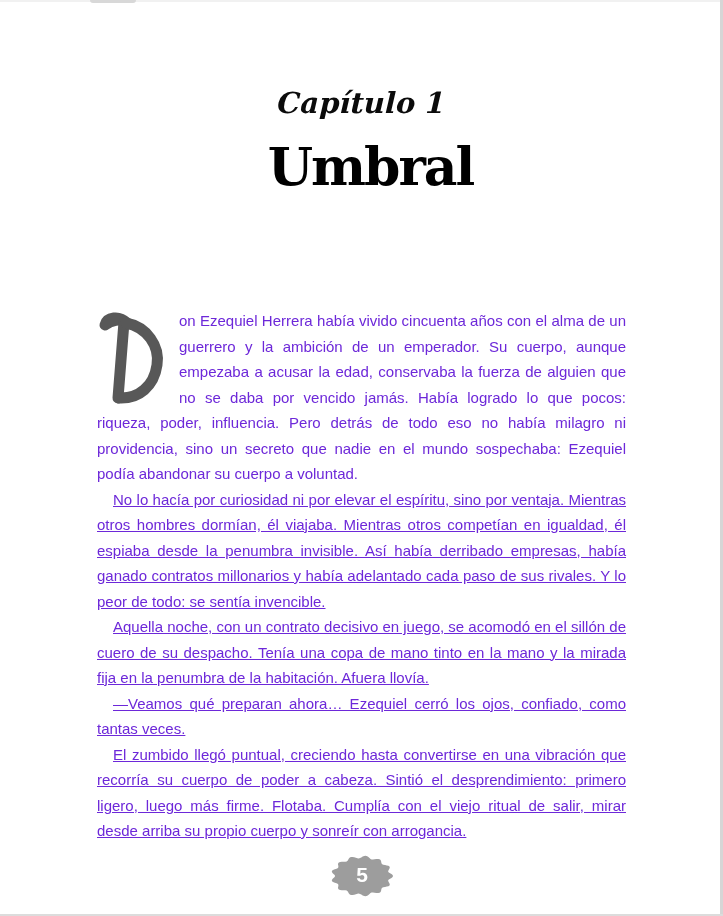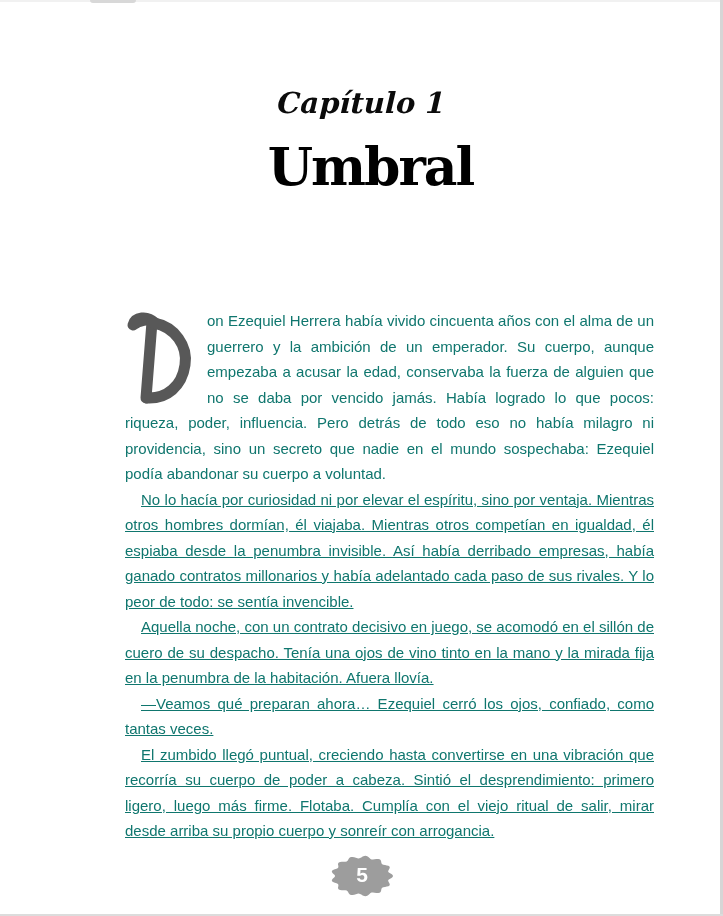--- a/index.html
+++ b/index.html
@@ -34,23 +34,22 @@
     position:absolute;top:136px;left:9px;width:723px;
     text-align:center;
     font-family:"DejaVu Serif", serif;
     font-weight:bold;
     font-size:52px;letter-spacing:-2px;
     color:#000000;
   }
   .body-text{
     position:absolute;top:308px;left:97px;width:529px;
     font-size:15px;line-height:25.5px;
-    color:#0f766e;
+    color:#6d28d9;
     text-align:justify;
-    margin-left:28px;
   }
   .body-text p{margin:0;}
   .body-text p.indent{text-indent:16px;text-decoration:underline;}
   .drop-cap{
     float:left;
     width:72px;height:96px;
     margin:2px 10px 0 0;
   }
   .drop-cap svg{display:block;width:72px;height:96px;}
   .drop-cap .sr{position:absolute;width:1px;height:1px;overflow:hidden;clip-path:inset(50%);}
@@ -87,21 +86,21 @@
         <svg viewBox="0 0 72 96">
           <g fill="none" stroke="#585858" stroke-width="11" stroke-linecap="round" stroke-linejoin="round">
             <path d="M30 13 C22 5 10 7 8 15 C14 10 24 8 30 13"></path>
             <path d="M27 12 C25 36 23 64 21 88"></path>
             <path d="M29 13 C50 17 63 36 60 55 C57 76 42 89 22 88"></path>
           </g>
         </svg>
       </span><span>on Ezequiel Herrera había vivido cincuenta años con el alma de un guerrero y la ambición de un emperador. Su cuerpo, aunque empezaba a acusar la edad, conservaba la fuerza de alguien que no se daba por vencido jamás. Había logrado lo que pocos: riqueza, poder, influencia. Pero detrás de todo eso no había milagro ni providencia, sino un secreto que nadie en el mundo sospechaba: Ezequiel podía abandonar su cuerpo a voluntad.</span>
     </p>
     <p class="indent">No lo hacía por curiosidad ni por elevar el espíritu, sino por ventaja. Mientras otros hombres dormían, él viajaba. Mientras otros competían en igualdad, él espiaba desde la penumbra invisible. Así había derribado empresas, había ganado contratos millonarios y había adelantado cada paso de sus rivales. Y lo peor de todo: se sentía invencible.</p>
-    <p class="indent">Aquella noche, con un contrato decisivo en juego, se acomodó en el sillón de cuero de su despacho. Tenía una ojos de vino tinto en la mano y la mirada fija en la penumbra de la habitación. Afuera llovía.</p>
+    <p class="indent">Aquella noche, con un contrato decisivo en juego, se acomodó en el sillón de cuero de su despacho. Tenía una copa de mano tinto en la mano y la mirada fija en la penumbra de la habitación. Afuera llovía.</p>
     <p class="indent">—Veamos qué preparan ahora… Ezequiel cerró los ojos, confiado, como tantas veces.</p>
     <p class="indent">El zumbido llegó puntual, creciendo hasta convertirse en una vibración que recorría su cuerpo de poder a cabeza. Sintió el desprendimiento: primero ligero, luego más firme. Flotaba. Cumplía con el viejo ritual de salir, mirar desde arriba su propio cuerpo y sonreír con arrogancia.</p>
   </div>
 
   <div class="page-number-badge">
     <svg viewBox="0 0 66 46">
       <path d="M64.0 23.0L63.6 24.0L62.5 24.9L61.1 25.7L59.8 26.4L59.2 27.2L59.2 28.1L59.8 29.2L60.4 30.3L60.8 31.5L60.5 32.4L59.4 33.2L57.8 33.6L56.0 33.9L54.3 34.2L53.2 34.7L52.6 35.5L52.3 36.6L52.1 37.8L51.6 39.0L50.6 39.7L49.2 40.1L47.4 40.0L45.6 39.7L43.9 39.4L42.6 39.5L41.5 40.0L40.5 40.9L39.4 42.0L38.2 42.8L36.7 43.2L35.2 43.0L33.7 42.4L32.3 41.6L31.0 40.9L29.7 40.5L28.4 40.7L26.9 41.2L25.2 41.7L23.5 42.1L22.0 42.0L20.8 41.4L19.9 40.4L19.2 39.2L18.6 38.2L17.7 37.5L16.4 37.2L14.7 37.2L12.8 37.2L11.1 37.0L9.8 36.5L9.1 35.6L9.0 34.4L9.3 33.2L9.4 32.1L9.1 31.2L8.2 30.6L6.7 30.0L5.1 29.4L3.6 28.7L2.9 27.9L2.9 26.9L3.7 25.8L4.8 24.8L5.7 23.9L6.0 23.0L5.7 22.1L4.8 21.2L3.7 20.2L2.9 19.1L2.9 18.1L3.6 17.3L5.1 16.6L6.7 16.0L8.2 15.4L9.1 14.8L9.4 13.9L9.3 12.8L9.0 11.6L9.1 10.4L9.8 9.5L11.1 9.0L12.8 8.8L14.7 8.8L16.4 8.8L17.7 8.5L18.6 7.8L19.2 6.8L19.9 5.6L20.8 4.6L22.0 4.0L23.5 3.9L25.2 4.3L26.9 4.8L28.4 5.3L29.7 5.5L31.0 5.1L32.3 4.4L33.7 3.6L35.2 3.0L36.7 2.8L38.2 3.2L39.4 4.0L40.5 5.1L41.5 6.0L42.6 6.5L43.9 6.6L45.6 6.3L47.4 6.0L49.2 5.9L50.6 6.3L51.6 7.0L52.1 8.2L52.3 9.4L52.6 10.5L53.2 11.3L54.3 11.8L56.0 12.1L57.8 12.4L59.4 12.8L60.5 13.6L60.8 14.5L60.4 15.7L59.8 16.8L59.2 17.9L59.2 18.8L59.8 19.6L61.1 20.3L62.5 21.1L63.6 22.0Z" fill="#9d9d9d"></path>
     </svg>
     <div class="page-number">5</div>
   </div>

